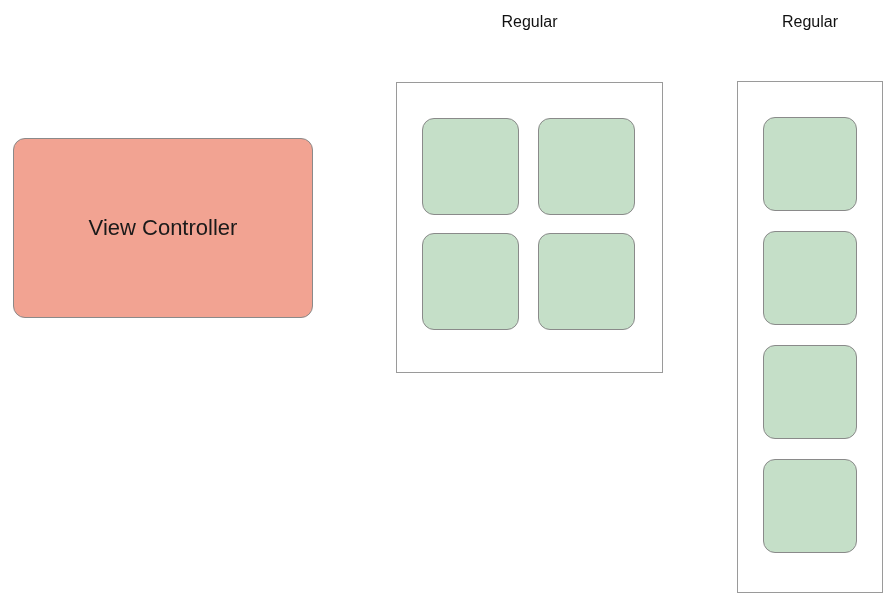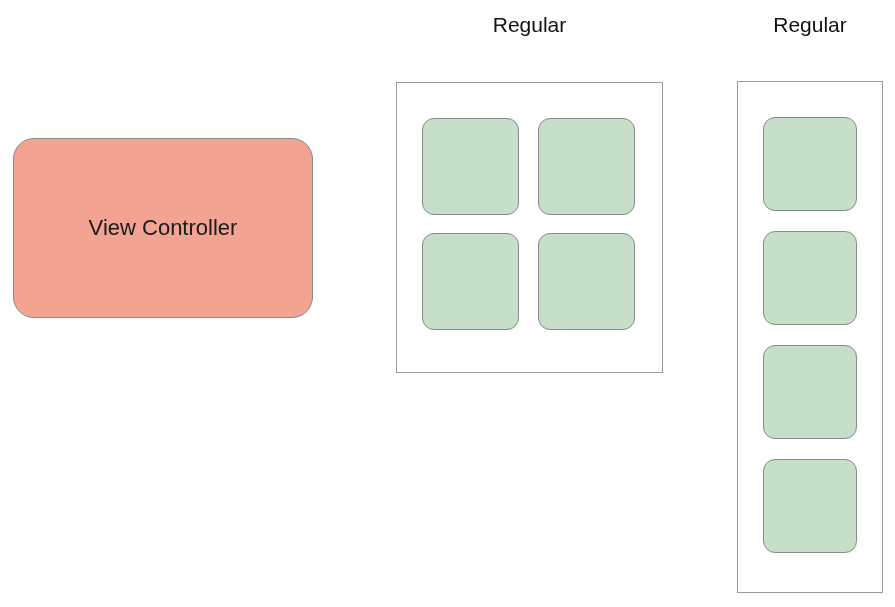--- a/index.html
+++ b/index.html
@@ -18,37 +18,37 @@
 
   
   .vc-box {
     position: absolute;
     left: 13px;
     top: 138px;
     width: 300px;
     height: 180px;
     background: #f2a392;
     border: 1.5px solid #8a8a8a;
-    border-radius: 21px;
+    border-radius: 12px;
     display: flex;
     align-items: center;
     justify-content: center;
     box-sizing: border-box;
   }
   .vc-label {
     font-size: 22px;
     color: #1a1a1a;
   }
 
   
   .section-title {
     position: absolute;
     top: 13px;
     text-align: center;
-    font-size: 21px;
+    font-size: 16px;
     color: #111111;
   }
   .title-regular { left: 396px; width: 267px; }
   .title-compact { left: 737px; width: 146px; }
 
   
   .size-container {
     position: absolute;
     background: #ffffff;
     border: 1px solid #9a9a9a;

